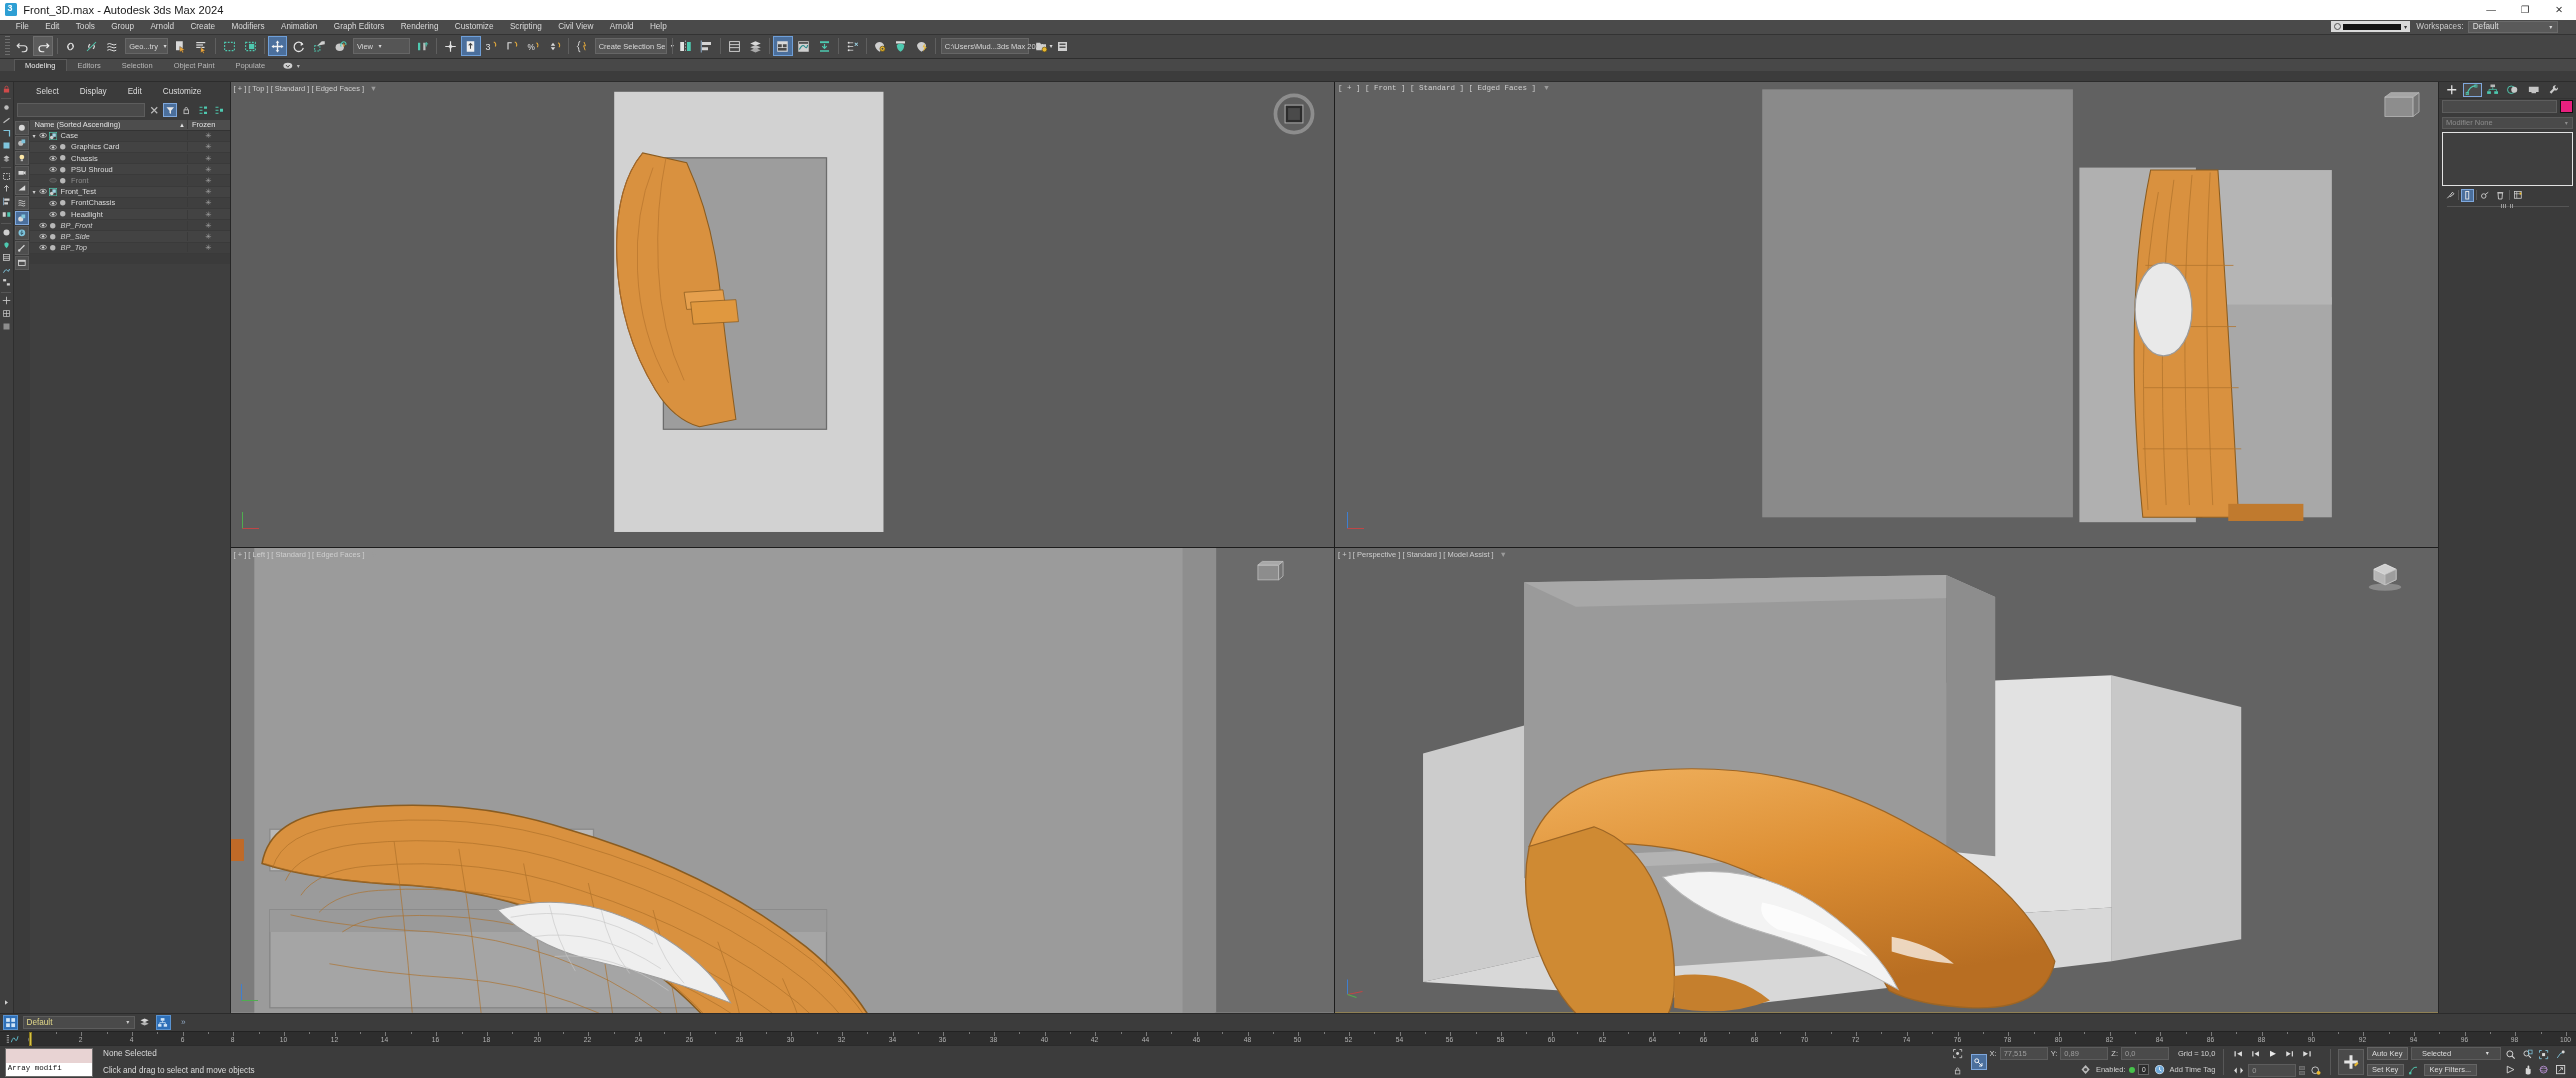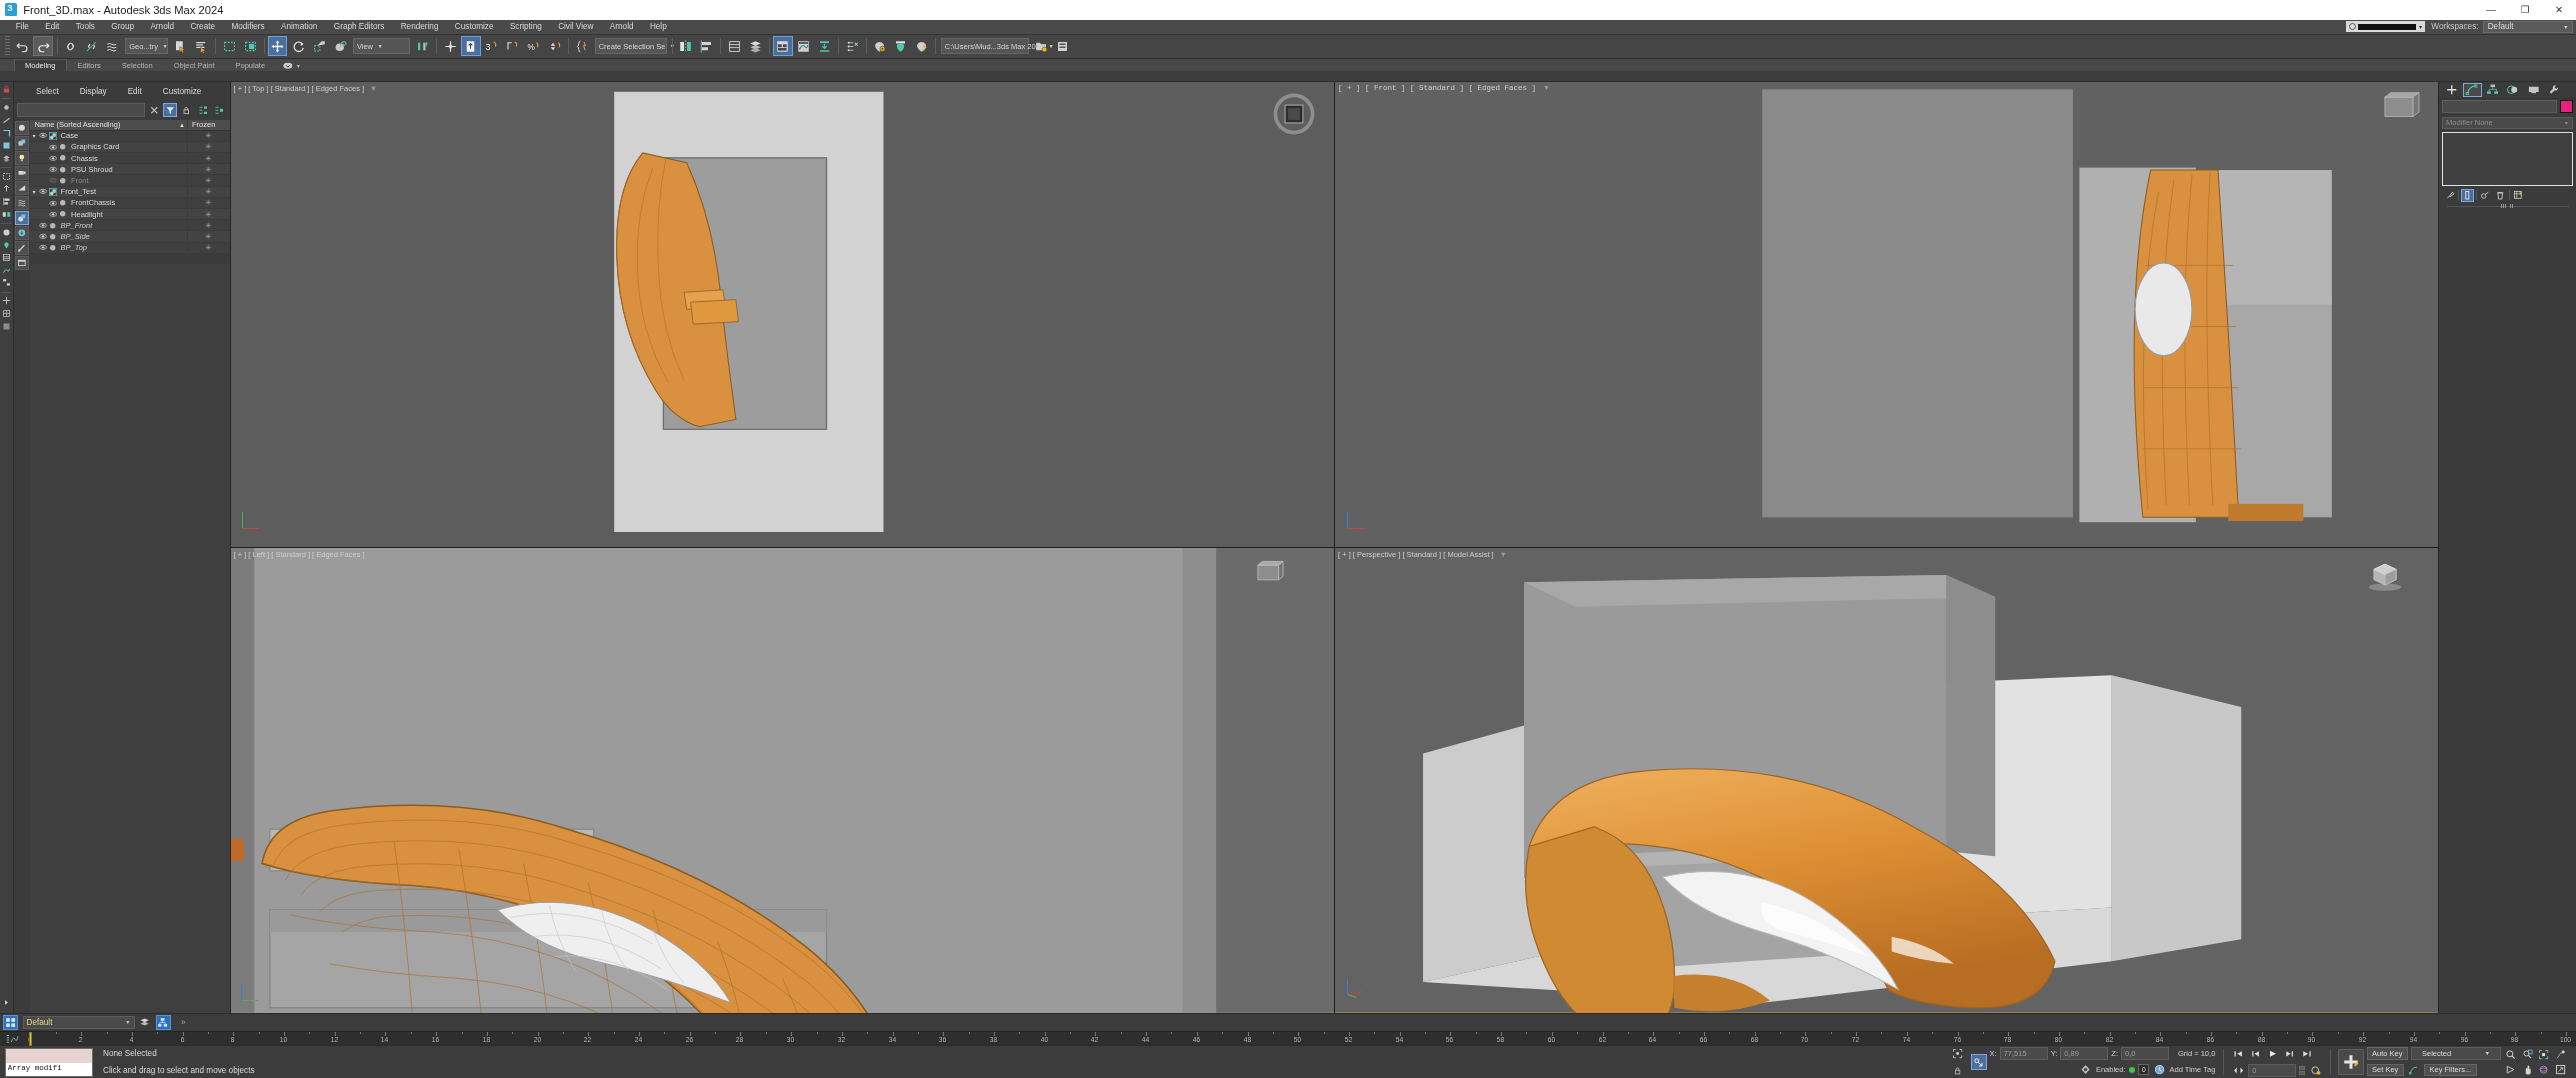--- a/index.html
+++ b/index.html
@@ -16,21 +16,21 @@
       font-size:9px; color:#fff; font-weight:bold; }
   .titlebar .title { font-size:11.2px; color:#1a1a1a; }
   .winbtns { margin-left:auto; display:flex; }
   .winbtn { width:34px; height:19.5px; display:flex; align-items:center; justify-content:center;
       font-size:9.7px; color:#333; }
 
   
   .menubar { height:15px; background:#4a4a4a; display:flex; align-items:center;
       flex:0 0 15px; border-bottom:0.7px solid #333; padding-left:7.5px; }
   .menuitem { font-size:8.2px; color:#dadada; padding:0 8.2px; line-height:15px; white-space:nowrap;}
-  .menu-right { margin-left:auto; display:flex; align-items:center; height:15px; padding-right:3px; }
+  .menu-right { margin-left:auto; display:flex; align-items:center; height:15px; padding-right:18px; }
   .user-chip { background:#d9d9d9; height:11.2px; width:79px; display:flex; align-items:center;
      padding:0 2.2px; margin-right:6px; }
   .user-chip .uico { width:7.5px;height:7.5px;border-radius:50%;border:0.7px solid #555; margin-right:2.2px;}
   .user-chip .ublk { flex:1; height:6px; background:#111; }
   .user-chip .carot { font-size:5.2px; color:#333; margin-left:2.2px;}
   .wslabel { font-size:8.2px; color:#ccc; margin-right:4.5px; }
   .wsselect { background:#5a5a5a; border:0.7px solid #6a6a6a; height:12px; width:90px;
      font-size:8.2px; display:flex; align-items:center; padding:0 3.7px; color:#ddd;}
   .wsselect .carot { margin-left:auto; font-size:5.2px; }
 

